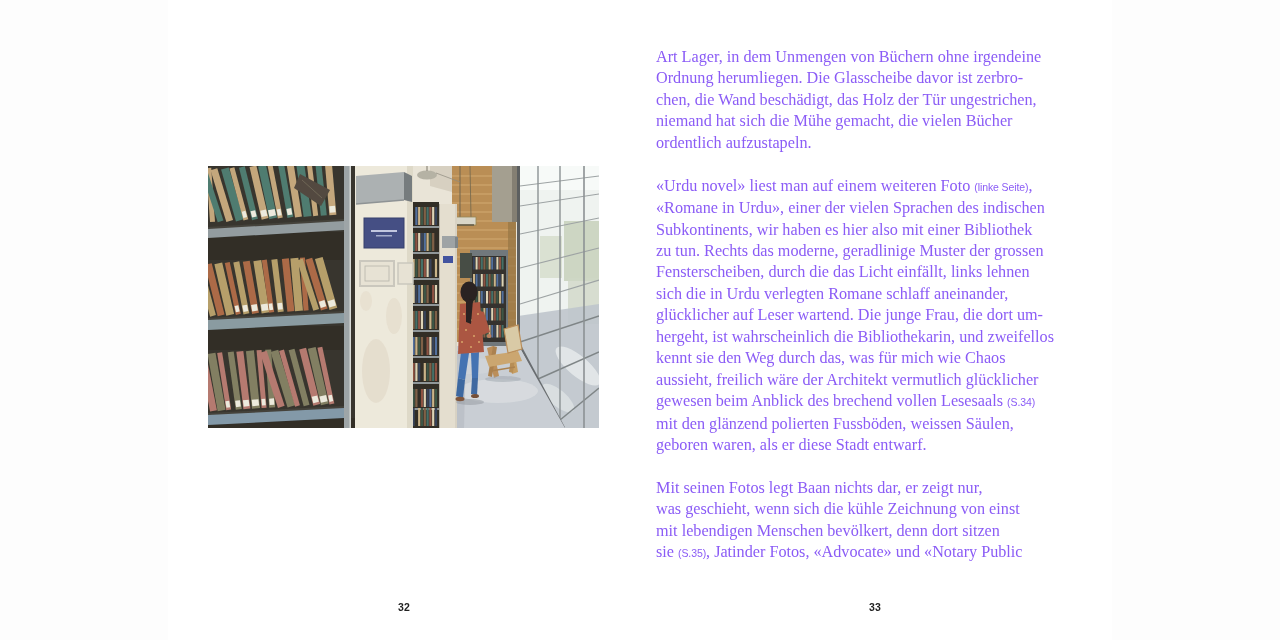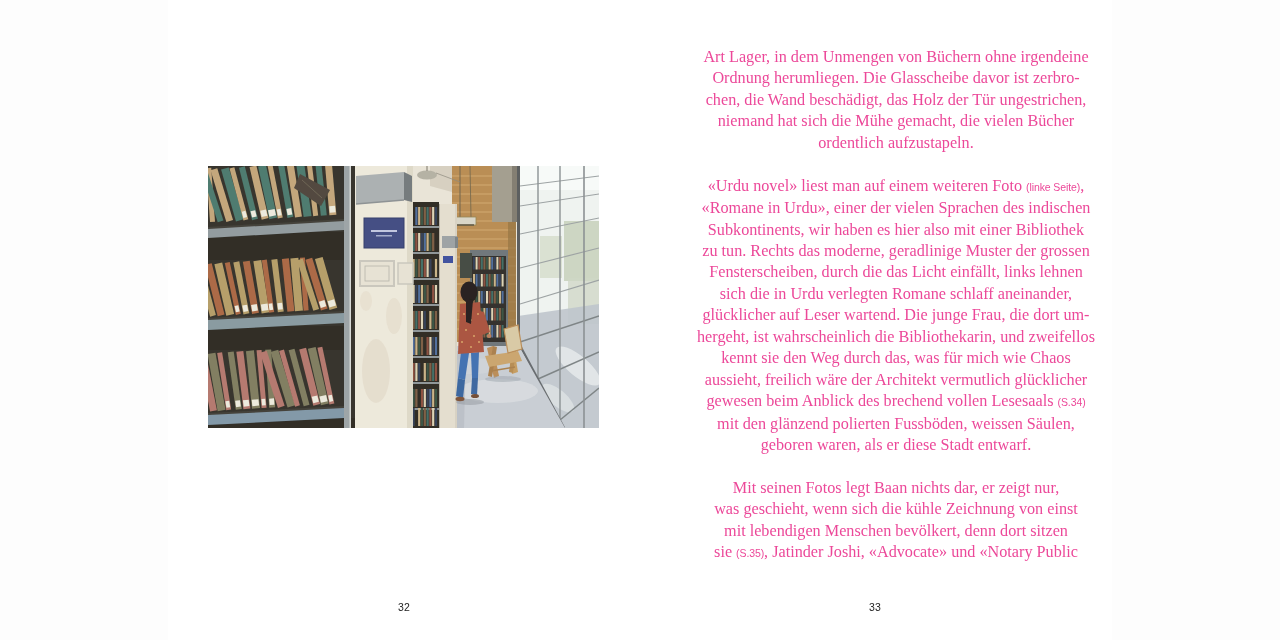--- a/index.html
+++ b/index.html
@@ -10,28 +10,28 @@
   }
   .spread{position:absolute;left:168px;top:0;width:944px;height:640px;background:#ffffff;}
   
   .photo{
     position:absolute;left:40px;top:166px;width:391px;height:262px;margin:0;
   }
   .photo svg{display:block;width:100%;height:100%;}
   .folio{
     position:absolute;top:601px;width:20px;text-align:center;
     font-family:"Liberation Sans",sans-serif;
-    font-size:10.5px;font-weight:400;letter-spacing:0.2px;color:#222;
+    font-size:10.5px;font-weight:700;letter-spacing:0.2px;color:#222;
   }
   .folio-left{left:226px;}
   .folio-right{left:697px;}
   
   .textblock{
-    position:absolute;left:512px;top:47px;width:432px;
-    color:#ec4899;font-size:16.2px;line-height:21.45px;text-align:center;
+    position:absolute;left:488px;top:47px;width:432px;
+    color:#8b5cf6;font-size:16.2px;line-height:21.45px;
   }
   .para{margin:0 0 21.4px 0;}
   .line{white-space:pre;}
   .note{
     font-family:"Liberation Sans",sans-serif;
     font-size:10.5px;letter-spacing:-0.1px;margin-top:26px;
   }
 </style>
 </head>
 <body>
@@ -556,19 +556,19 @@
           <div class="line"><span class="body">kennt sie den Weg durch das, was für mich wie Chaos</span></div>
           <div class="line"><span class="body">aussieht, freilich wäre der Architekt vermutlich glücklicher</span></div>
           <div class="line"><span class="body">gewesen beim Anblick des brechend vollen Lesesaals </span><span class="note">(S.34)</span></div>
           <div class="line"><span class="body">mit den glänzend polierten Fussböden, weissen Säulen,</span></div>
           <div class="line"><span class="body">geboren waren, als er diese Stadt entwarf.</span></div>
         </div>
         <div class="para">
           <div class="line"><span class="body">Mit seinen Fotos legt Baan nichts dar, er zeigt nur,</span></div>
           <div class="line"><span class="body">was geschieht, wenn sich die kühle Zeichnung von einst</span></div>
           <div class="line"><span class="body">mit lebendigen Menschen bevölkert, denn dort sitzen</span></div>
-          <div class="line"><span class="body">sie </span><span class="note">(S.35)</span><span class="body">, Jatinder Joshi, «Advocate» und «Notary Public</span></div>
+          <div class="line"><span class="body">sie </span><span class="note">(S.35)</span><span class="body">, Jatinder Fotos, «Advocate» und «Notary Public</span></div>
         </div>
       </div>
     <div class="folio folio-right">33</div>
   </div>
 
 </div>
 
 </body></html>

